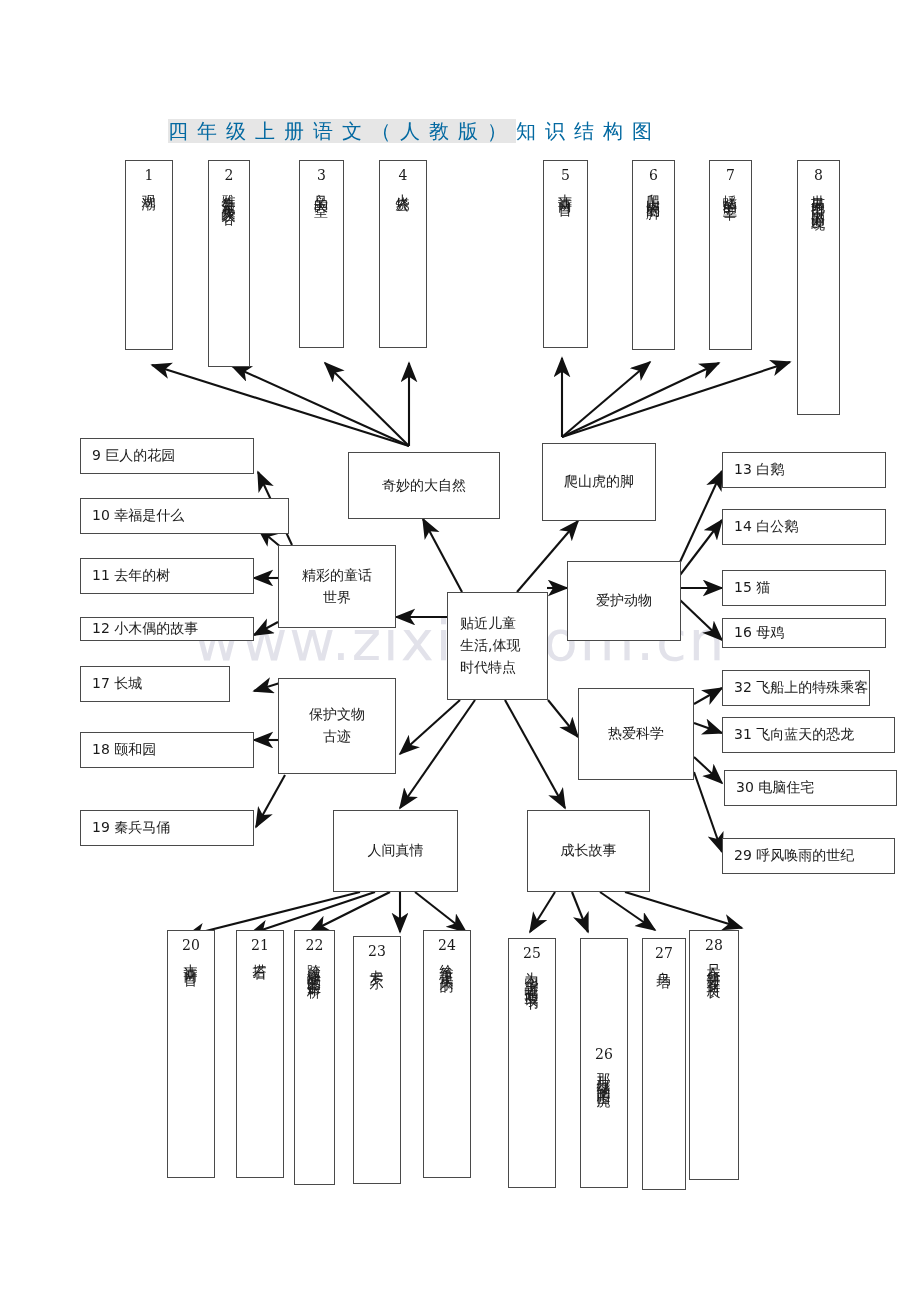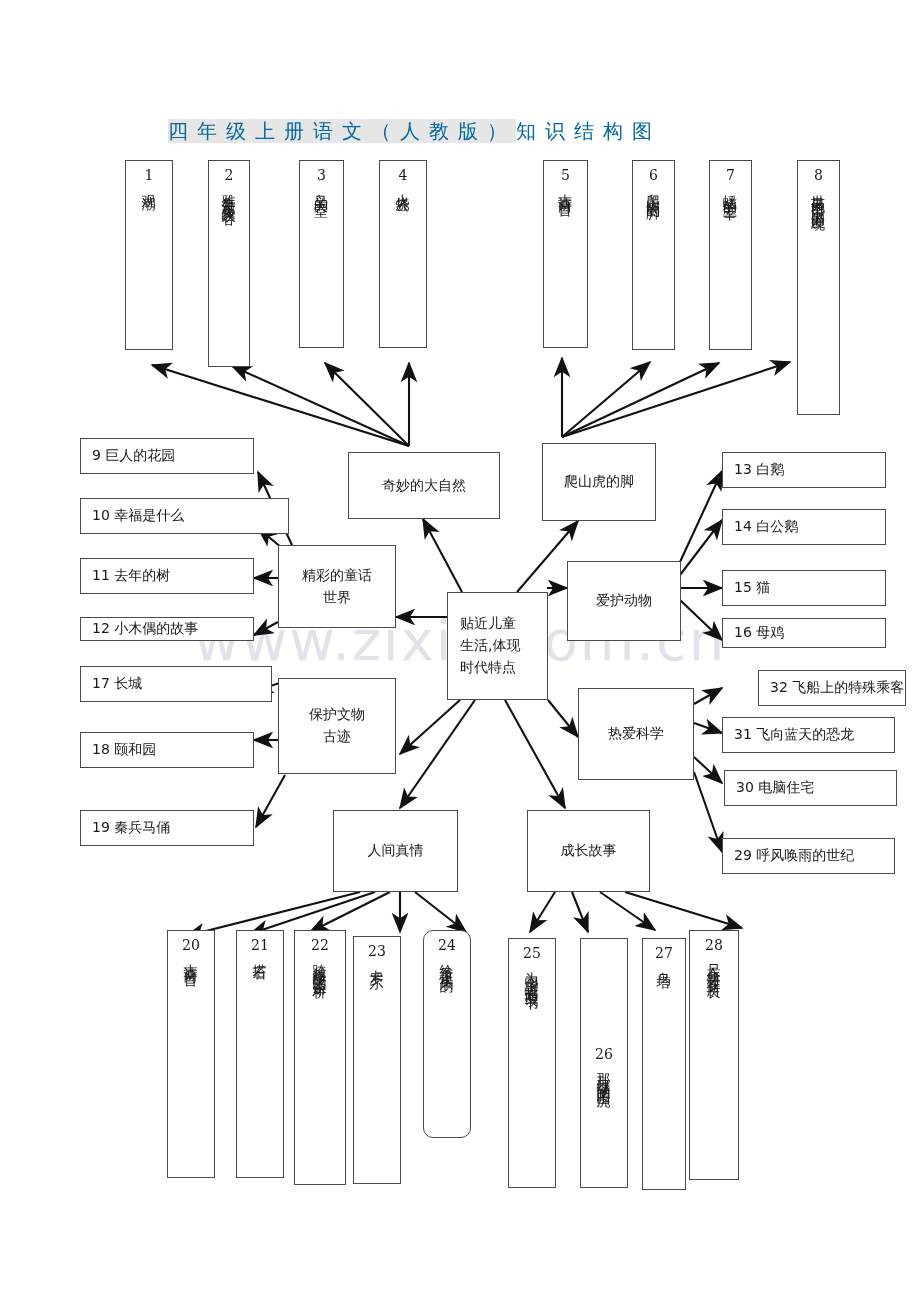--- a/index.html
+++ b/index.html
@@ -250,21 +250,21 @@
   </div>
   <div class="box hbox" style="left:80px;top:498px;width:209px;height:36px;align-items:center;">
     <span>10 幸福是什么</span>
   </div>
   <div class="box hbox" style="left:80px;top:558px;width:174px;height:36px;">
     <span>11 去年的树</span>
   </div>
   <div class="box hbox" style="left:80px;top:617px;width:174px;height:24px;">
     <span>12 小木偶的故事</span>
   </div>
-  <div class="box hbox" style="left:80px;top:666px;width:192px;height:36px;">
+  <div class="box hbox" style="left:80px;top:666px;width:150px;height:36px;">
     <span>17 长城</span>
   </div>
   <div class="box hbox" style="left:80px;top:732px;width:174px;height:36px;">
     <span>18 颐和园</span>
   </div>
   <div class="box hbox" style="left:80px;top:810px;width:174px;height:36px;">
     <span>19 秦兵马俑</span>
   </div>
 
   <div class="box hbox" style="left:722px;top:452px;width:164px;height:36px;">
@@ -272,50 +272,50 @@
   </div>
   <div class="box hbox" style="left:722px;top:509px;width:164px;height:36px;">
     <span>14 白公鹅</span>
   </div>
   <div class="box hbox" style="left:722px;top:570px;width:164px;height:36px;">
     <span>15 猫</span>
   </div>
   <div class="box hbox" style="left:722px;top:618px;width:164px;height:30px;">
     <span>16 母鸡</span>
   </div>
-  <div class="box hbox" style="left:722px;top:670px;width:148px;height:36px;margin-left:36px;">
+  <div class="box hbox" style="left:722px;top:670px;width:148px;height:36px;">
     <span>32 飞船上的特殊乘客</span>
   </div>
   <div class="box hbox" style="left:722px;top:717px;width:173px;height:36px;">
     <span>31 飞向蓝天的恐龙</span>
   </div>
   <div class="box hbox" style="left:724px;top:770px;width:173px;height:36px;">
     <span>30 电脑住宅</span>
   </div>
   <div class="box hbox" style="left:722px;top:838px;width:173px;height:36px;">
     <span>29 呼风唤雨的世纪</span>
   </div>
 
   <div class="box vbox" style="left:167px;top:930px;width:48px;height:248px;">
     <span class="num">20</span>
     <span class="vt">古诗两首</span>
   </div>
   <div class="box vbox" style="left:236px;top:930px;width:48px;height:248px;">
     <span class="num">21</span>
     <span class="vt">搭石</span>
   </div>
-  <div class="box vbox" style="left:294px;top:930px;width:52px;height:255px;">
+  <div class="box vbox" style="left:294px;top:930px;width:41px;height:255px;">
     <span class="num">22</span>
     <span class="vt">跨越海峡的生命桥</span>
   </div>
   <div class="box vbox" style="left:353px;top:936px;width:48px;height:248px;">
     <span class="num">23</span>
     <span class="vt">卡罗尔</span>
   </div>
-  <div class="box vbox" style="left:423px;top:930px;width:48px;height:208px;border-radius:10px;">
+  <div class="box vbox" style="left:423px;top:930px;width:48px;height:248px;">
     <span class="num">24</span>
     <span class="vt">给予是快乐的</span>
   </div>
   <div class="box vbox" style="left:508px;top:938px;width:48px;height:250px;">
     <span class="num">25</span>
     <span class="vt">为中华之崛起而读书</span>
   </div>
   <div class="box vbox" style="left:580px;top:938px;width:48px;height:250px;justify-content:center;">
     <span class="num">26</span>
     <span class="vt">那片绿绿的爬山虎</span>

